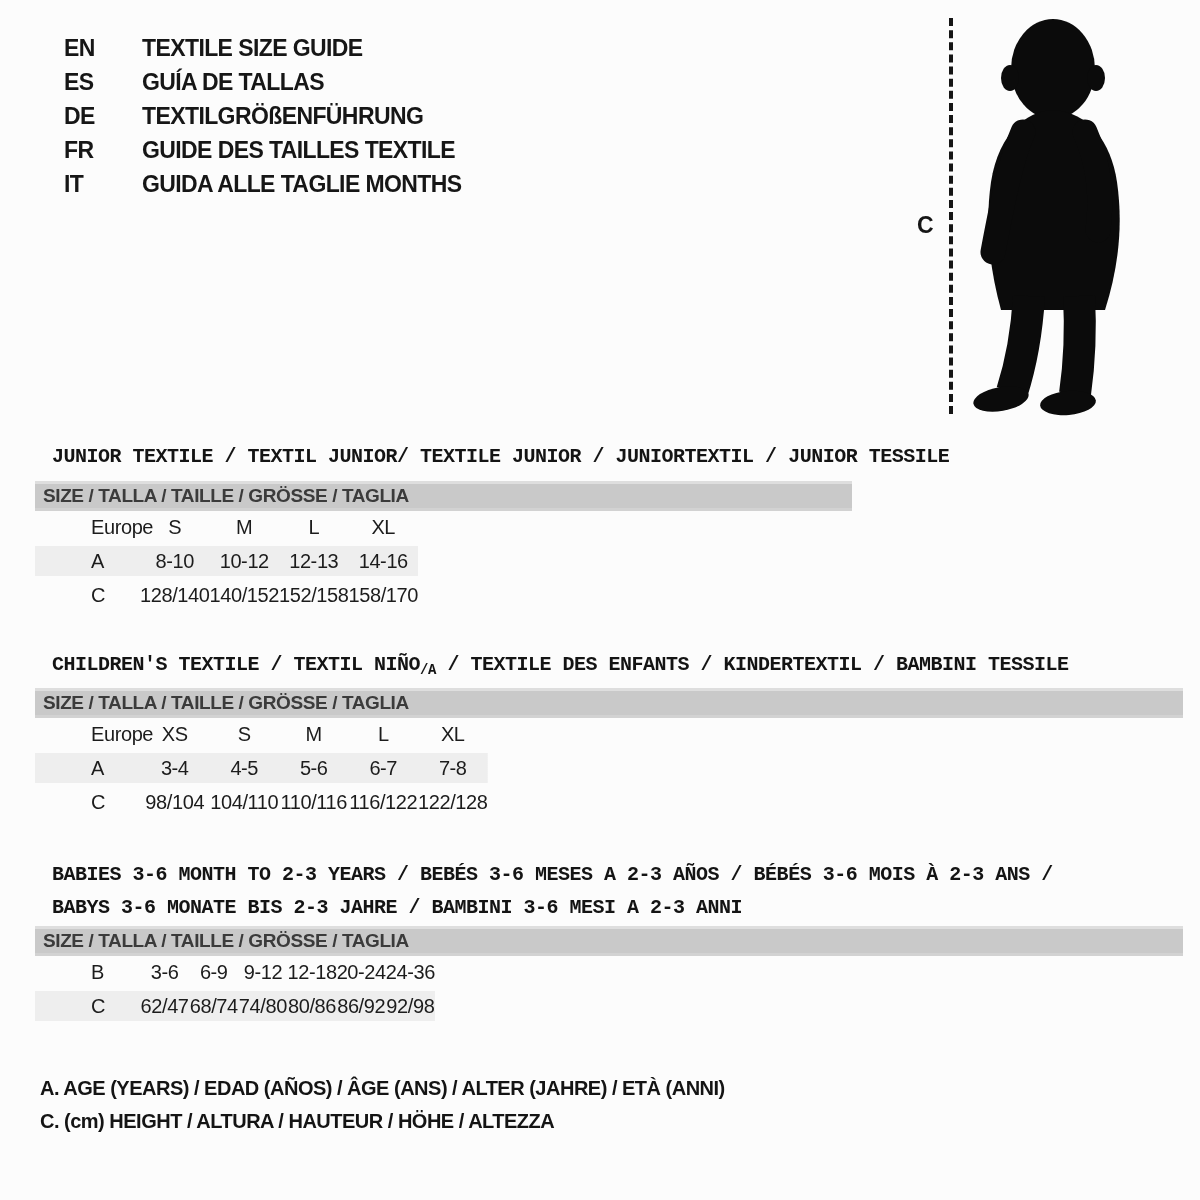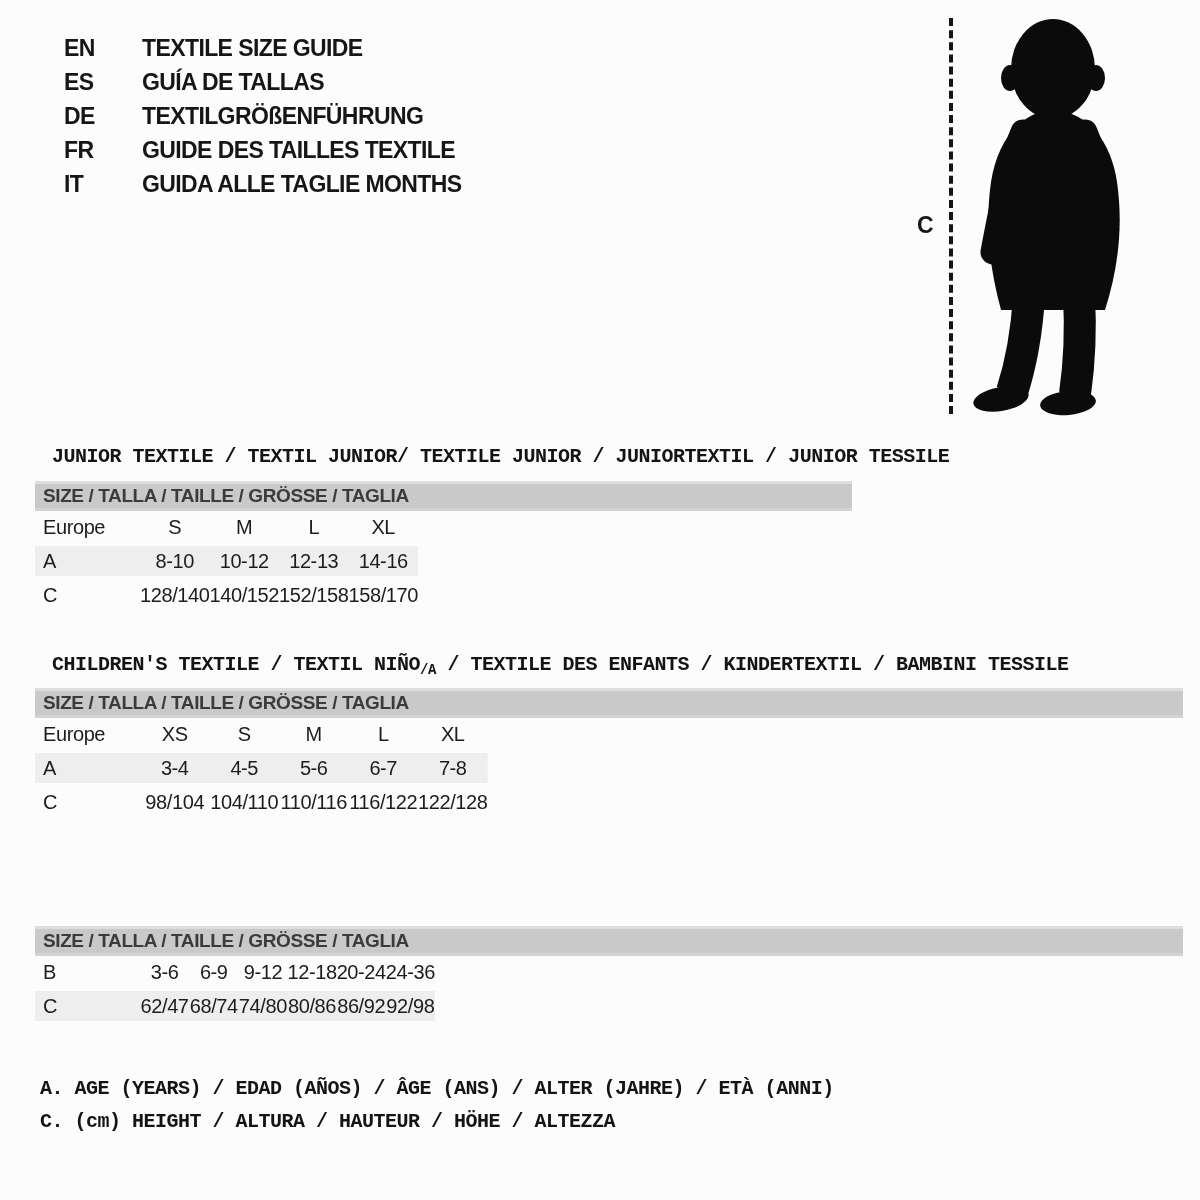--- a/index.html
+++ b/index.html
@@ -51,27 +51,27 @@
   .w-full  { width: 1148px; }
 
   
   .table { position: absolute; left: 35px; }
   .trow { display: grid; height: 34px; align-items: center;
           font-size: 20px; letter-spacing: -0.4px; color: #1c1c1c; }
   .t4 .trow { grid-template-columns: 105px repeat(4, 1fr); }
   .t5 .trow { grid-template-columns: 105px repeat(5, 1fr); }
   .t6 .trow { grid-template-columns: 105px repeat(6, 1fr); }
   .cell { text-align: center; white-space: nowrap; }
-  .cell.label { text-align: left; padding-left: 8px; }
+  .cell.label { text-align: left; padding-left: 8px; margin-left: 48px; }
   .trow.shaded { background: linear-gradient(#eeeeee, #eeeeee) center / 100% 30px no-repeat; }
 
   
   .legend { position: absolute; left: 40px; }
   .legend-line { font-size: 20px; font-weight: 700; letter-spacing: -0.5px;
-                 line-height: 33px; white-space: nowrap; color: #141414; font-family: Liberation Mono, monospace; }
+                 line-height: 33px; white-space: nowrap; color: #141414; }
 </style>
 </head>
 <body>
 
 <div class="page">
 
   <div class="lang-header">
     <div class="lang-row">
       <span class="lang-code">EN</span>
       <span class="lang-title">TEXTILE SIZE GUIDE</span>
@@ -165,20 +165,24 @@
     <div class="trow">
       <span class="cell label">C</span>
       <span class="cell">98/104</span>
       <span class="cell">104/110</span>
       <span class="cell">110/116</span>
       <span class="cell">116/122</span>
       <span class="cell">122/128</span>
     </div>
   </div>
 
+  <h2 class="sec-heading" style="top:846px">
+    <span class="hline">BABIES 3-6 MONTH TO 2-3 YEARS / BEBÉS 3-6 MESES A 2-3 AÑOS / BÉBÉS 3-6 MOIS À 2-3 ANS /</span>
+    <span class="hline">BABYS 3-6 MONATE BIS 2-3 JAHRE / BAMBINI 3-6 MESI A 2-3 ANNI</span>
+  </h2>
   <div class="size-bar w-full" style="top:926px">
     <span>SIZE / TALLA / TAILLE / GRÖSSE / TAGLIA</span>
   </div>
   <div class="table t6" style="top:955px">
     <div class="trow">
       <span class="cell label">B</span>
       <span class="cell">3-6</span>
       <span class="cell">6-9</span>
       <span class="cell">9-12</span>
       <span class="cell">12-18</span>

